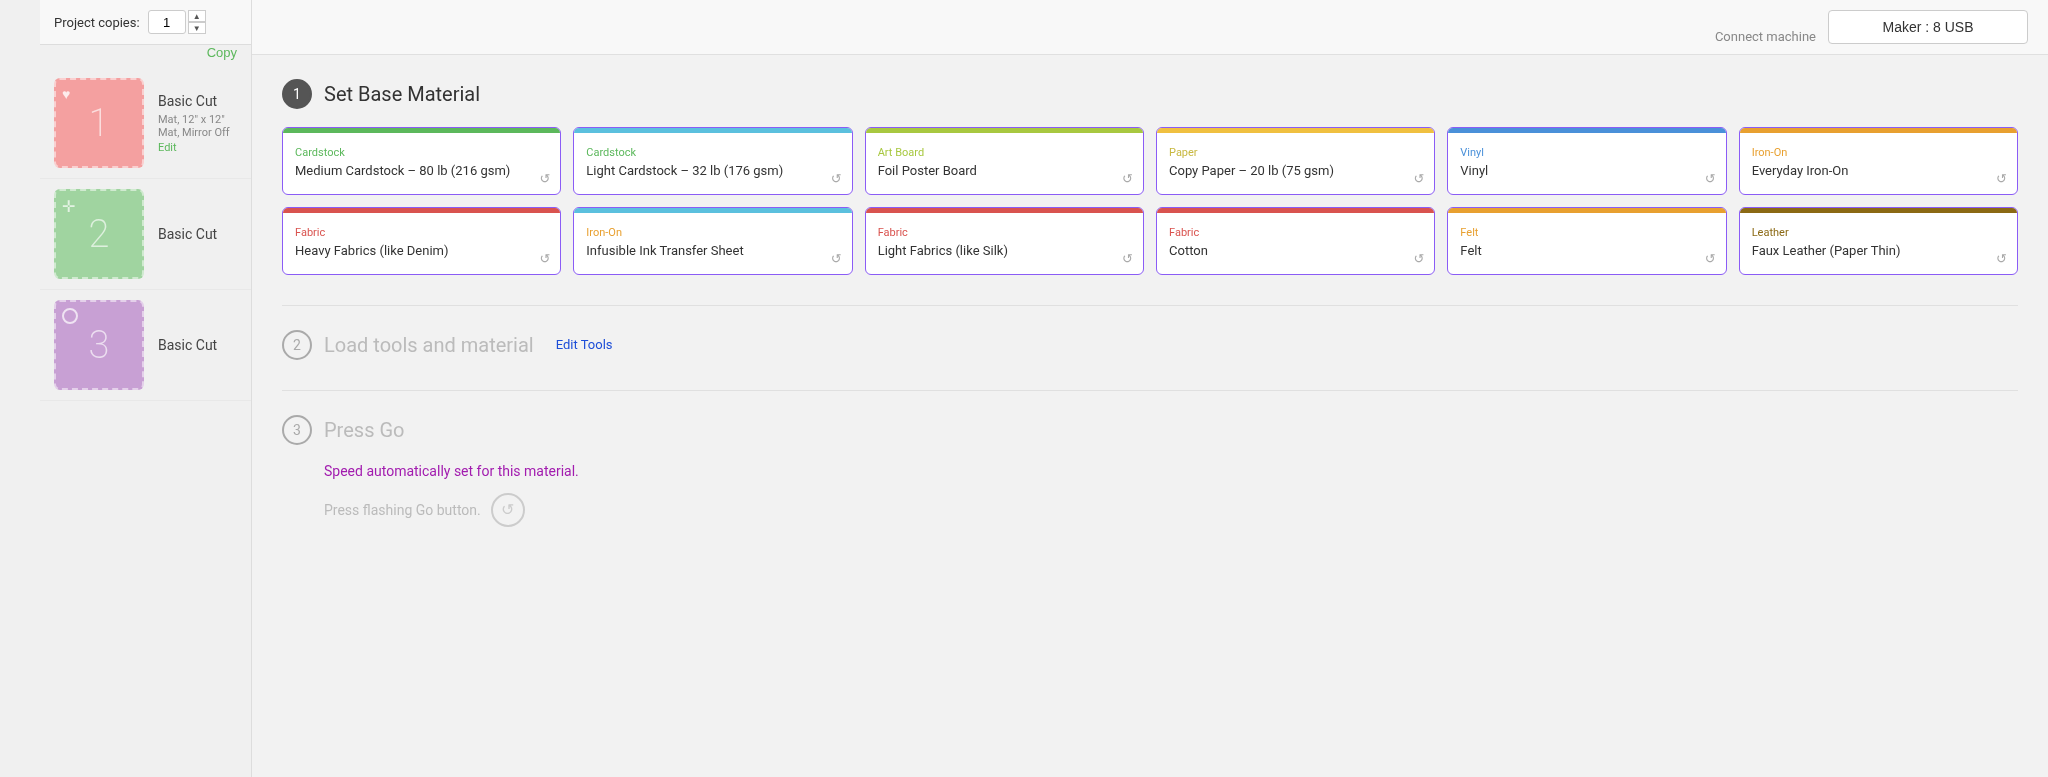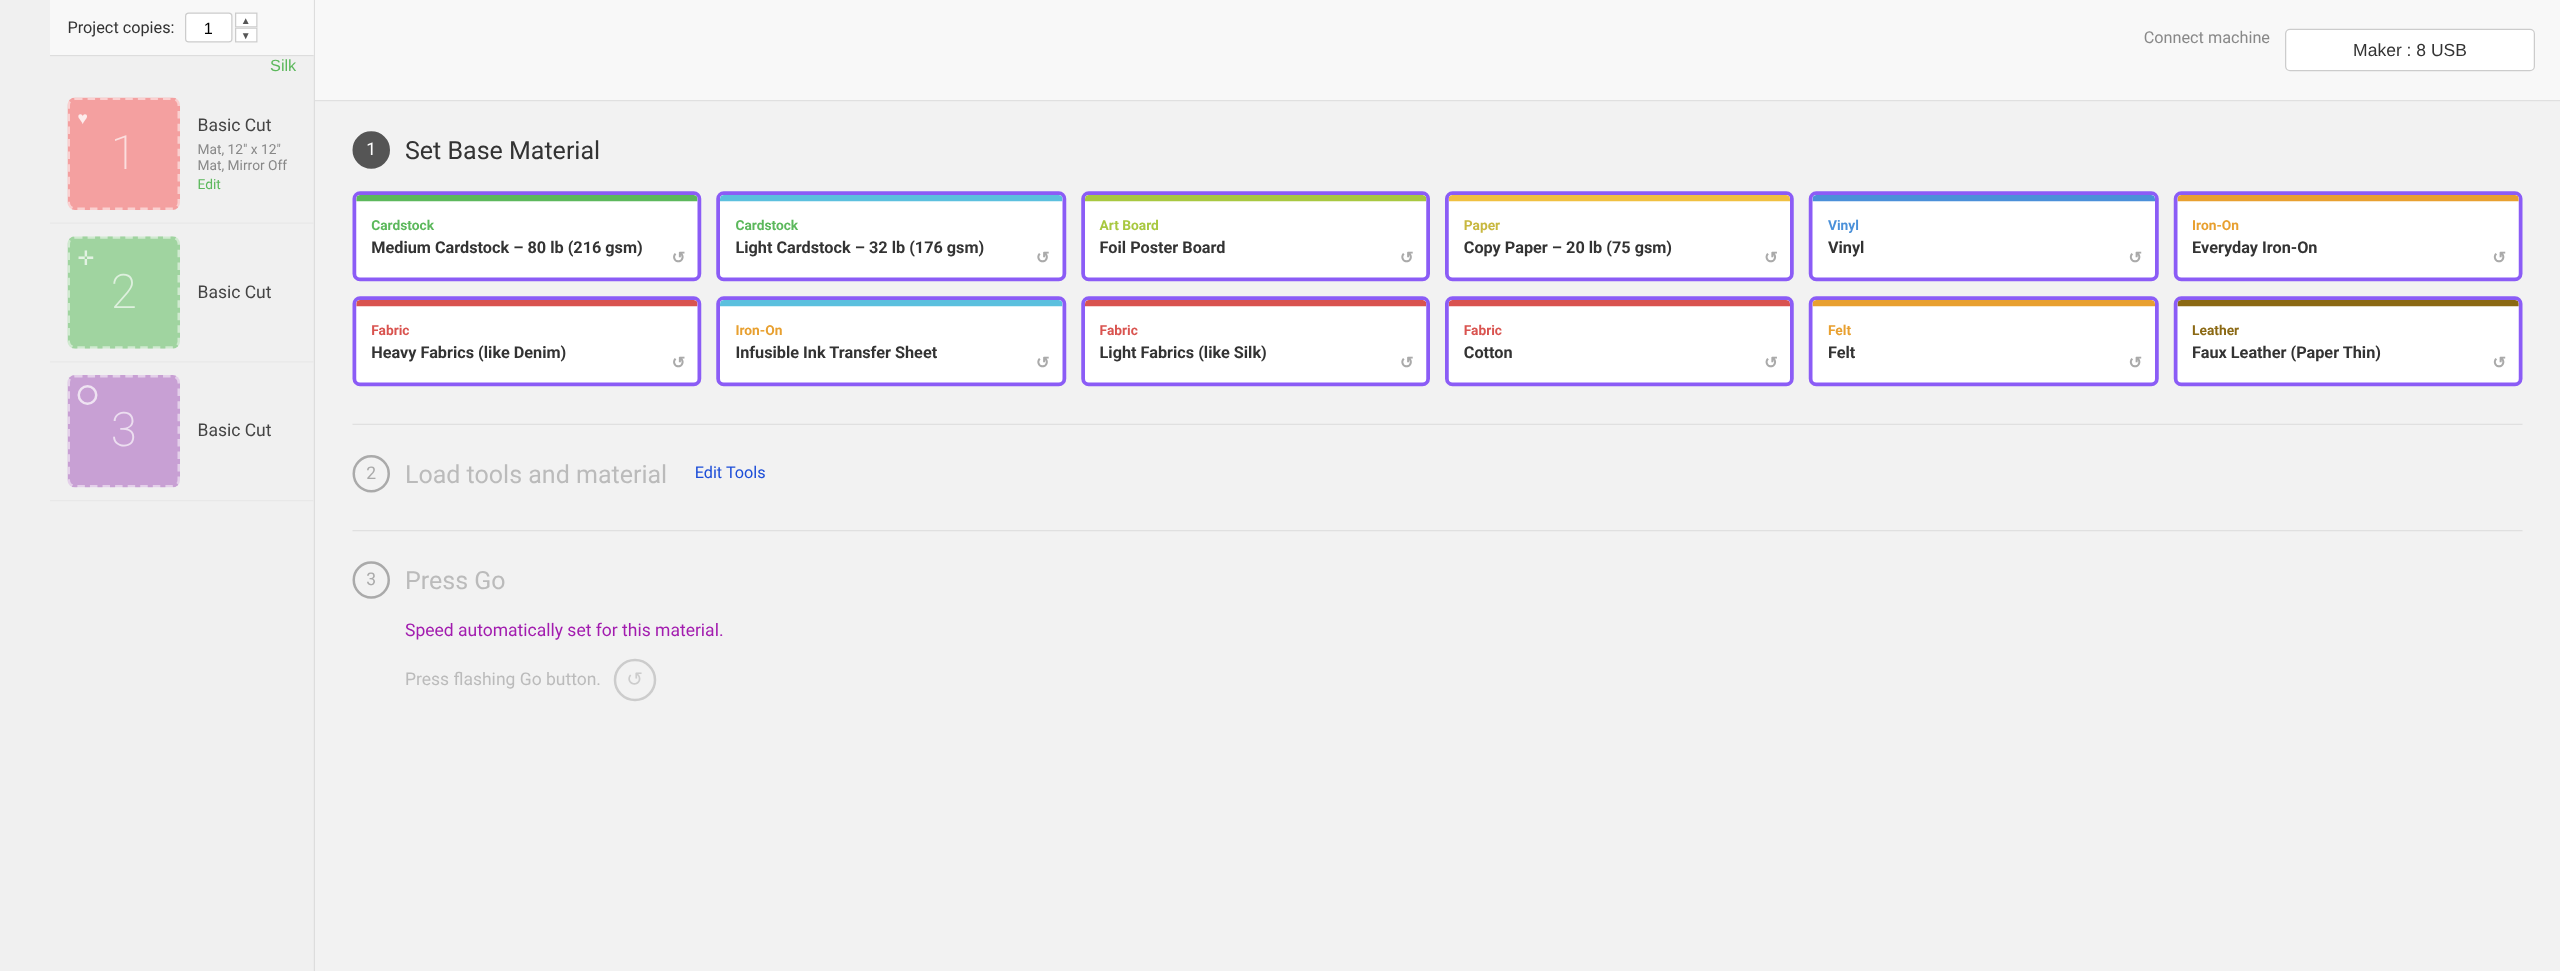--- a/index.html
+++ b/index.html
@@ -169,23 +169,23 @@
     
     .main-content {
       flex: 1;
       padding: 0;
       overflow-y: auto;
     }
 
     
     .header-bar {
       display: flex;
-      align-items: flex-start;
+      align-items: flex-end;
       justify-content: flex-end;
-      padding: 23px 20px;
+      padding: 10px 20px;
       background: #f8f8f8;
       border-bottom: 1px solid #e0e0e0;
       gap: 12px;
     }
 
     .connect-label {
       font-size: 13px;
       color: #888;
     }
 
@@ -282,26 +282,25 @@
     
     .materials-grid {
       display: grid;
       grid-template-columns: repeat(6, 1fr);
       gap: 12px;
     }
 
     .material-card {
       background: white;
       border-radius: 6px;
-      border: 3px solid #8b5cf6;
+      border: 1px solid #8b5cf6;
       padding: 10px 12px 14px;
       cursor: pointer;
       position: relative;
       overflow: hidden;
-      font-weight: bold;
     }
 
     .material-card .card-top-bar {
       height: 5px;
       border-radius: 3px 3px 0 0;
       position: absolute;
       top: 0; left: 0; right: 0;
     }
 
     .bar-green { background: #5cb85c; }
@@ -388,21 +387,21 @@
     <div class="project-copies-row">
       <span class="project-copies-label">Project copies:</span>
       <div class="copies-input-group">
         <input class="copies-input" type="text" value="1" style="">
         <div class="copies-spinners">
           <button class="spin-btn">▲</button>
           <button class="spin-btn">▼</button>
         </div>
       </div>
     </div>
-    <button class="apply-btn">Silk</button>
+    <button class="apply-btn">Copy</button>
 
     <div class="mat-list">
 
       <div class="mat-item">
         <div class="mat-thumb pink">
           <span class="heart-icon">♥</span>
           <span class="number">1</span>
         </div>
         <div>
           <div class="mat-label">Basic Cut</div>

